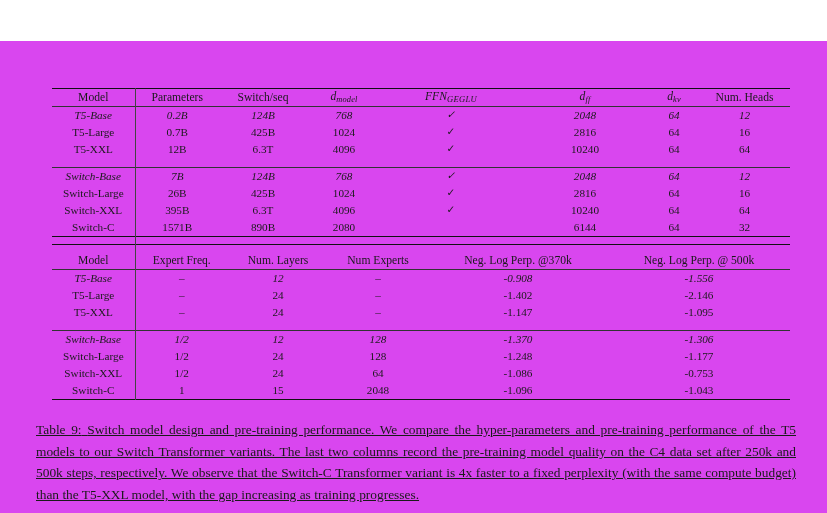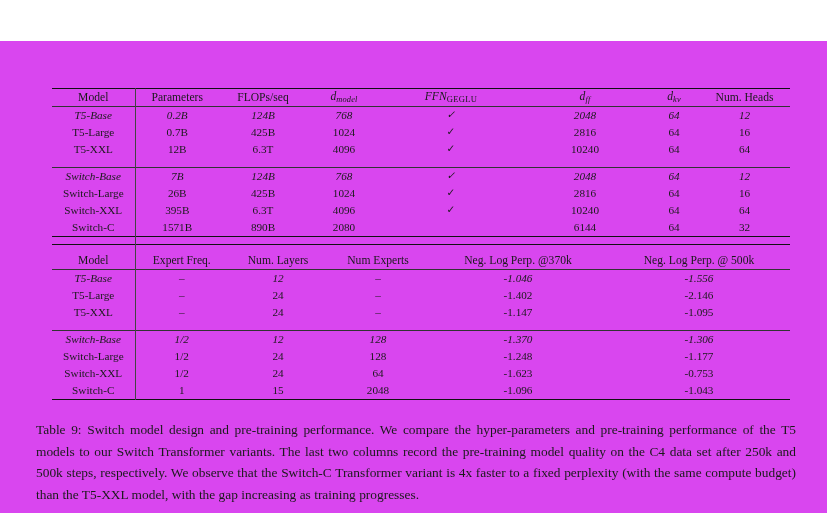--- a/index.html
+++ b/index.html
@@ -62,39 +62,41 @@
   .mth { font-style: italic; font-family: "Liberation Serif", serif; }
   .sub {
     font-style: italic;
     font-size: 0.72em;
     vertical-align: -0.25em;
     letter-spacing: 0.2px;
   }
   .subsc {
     font-size: 0.74em;
     vertical-align: -0.22em;
+    font-style: italic;
     letter-spacing: 0.3px;
   }
   .chk { font-size: 10.5px; }
   .dash { letter-spacing: 0; }
 
   
   .caption {
     position: absolute;
     left: 36px;
     top: 378px;
     width: 760px;
     font-size: 13.4px;
     line-height: 1.62;
     text-align: justify;
     text-justify: inter-word;
   }
   .caption p {
     margin: 0;
     text-align: justify;
+    text-decoration: underline;
   }
 </style>
 </head>
 <body>
 
 <div class="page">
 
   <div class="table-block">
     <table class="tbl">
       <colgroup>
@@ -105,21 +107,21 @@
         <col style="width:140px">
         <col style="width:128px">
         <col style="width:50px">
         <col style="width:91px">
       </colgroup>
 
       <tbody>
           <tr class="hdr-row">
         <th class="rule-top vrule">Model</th>
         <th class="rule-top">Parameters</th>
-        <th class="rule-top">FLOPs/seq</th>
+        <th class="rule-top">Switch/seq</th>
         <th class="rule-top"><span class="mth">d</span><span class="sub">model</span></th>
         <th class="rule-top"><span class="mth">FFN</span><span class="subsc">GEGLU</span></th>
         <th class="rule-top"><span class="mth">d</span><span class="sub">ff</span></th>
         <th class="rule-top"><span class="mth">d</span><span class="sub">kv</span></th>
         <th class="rule-top">Num. Heads</th>
       </tr>
 
       <tr>
         <td class="rule-thin vrule">T5-Base</td>
         <td class="rule-thin">0.2B</td>
@@ -243,21 +245,21 @@
         <th>Num Experts</th>
         <th>Neg. Log Perp. @370k</th>
         <th>Neg. Log Perp. @ 500k</th>
       </tr>
 
       <tr>
         <td class="rule-thin vrule">T5-Base</td>
         <td class="rule-thin dash">–</td>
         <td class="rule-thin">12</td>
         <td class="rule-thin dash">–</td>
-        <td class="rule-thin">-1.046</td>
+        <td class="rule-thin">-0.908</td>
         <td class="rule-thin">-1.556</td>
       </tr>
       <tr>
         <td class="vrule">T5-Large</td>
         <td class="dash">–</td>
         <td>24</td>
         <td class="dash">–</td>
         <td>-1.402</td>
         <td>-2.146</td>
       </tr>
@@ -293,21 +295,21 @@
         <td>24</td>
         <td>128</td>
         <td>-1.248</td>
         <td>-1.177</td>
       </tr>
       <tr>
         <td class="vrule">Switch-XXL</td>
         <td>1/2</td>
         <td>24</td>
         <td>64</td>
-        <td class="bold">-1.623</td>
+        <td class="bold">-1.086</td>
         <td class="bold">-0.753</td>
       </tr>
       <tr>
         <td class="vrule">Switch-C</td>
         <td>1</td>
         <td>15</td>
         <td>2048</td>
         <td>-1.096</td>
         <td>-1.043</td>
       </tr>

